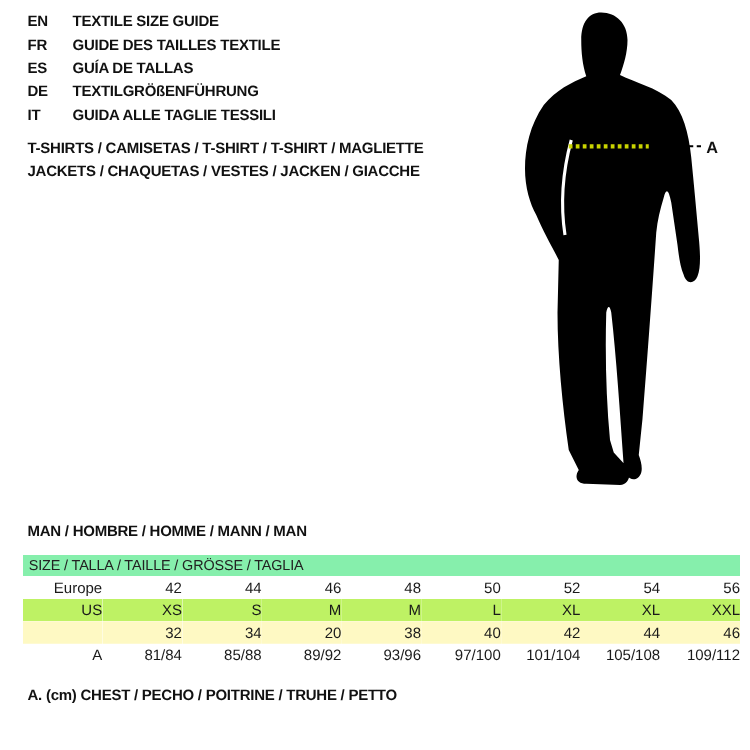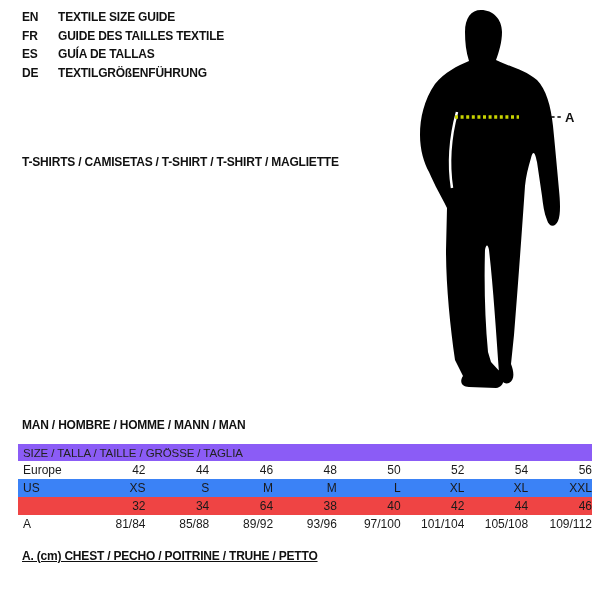--- a/index.html
+++ b/index.html
@@ -13,21 +13,21 @@
     color: #111111;
   }
 
   
   .lang-block { position: absolute; left: 22px; top: 8px; }
   .lang-row { display: flex; height: 18.6px; align-items: center; }
   .lang-code { width: 36px; font-size: 12px; font-weight: bold; letter-spacing: -0.2px; }
   .lang-title { font-size: 12px; font-weight: bold; letter-spacing: -0.2px; white-space: nowrap; }
 
   
-  .cat-block { position: absolute; left: 22px; top: 109px; margin-top: 44px; }
+  .cat-block { position: absolute; left: 22px; top: 109px; }
   .cat-line { font-size: 12px; font-weight: bold; letter-spacing: -0.2px; line-height: 19.4px; white-space: nowrap; }
 
   
   .figure { position: absolute; left: 405px; top: 0; width: 195px; height: 410px; }
   .measure-label-text { font-family: "Liberation Sans", "DejaVu Sans", sans-serif; font-size: 13px; font-weight: bold; }
 
   
   .section-title {
     position: absolute; left: 22px; top: 418px;
     font-size: 12px; font-weight: bold; letter-spacing: -0.2px; white-space: nowrap;
@@ -37,27 +37,27 @@
   .size-table {
     position: absolute; left: 18px; top: 444px; width: 574px;
     border-collapse: collapse; table-layout: fixed;
     font-size: 12px; color: #1a1a1a;
   }
   .size-table td { padding: 0; height: 18px; text-align: right; vertical-align: middle; overflow: hidden; white-space: nowrap; }
   .size-table .thead td {
     height: 17px; text-align: left; padding-left: 5px;
     font-size: 11.5px; color: #222222; letter-spacing: -0.1px;
   }
-  .size-table .lbl { text-align: left; padding-left: 5px; width: 70px; }
+  .size-table .lbl { text-align: right; padding-left: 5px; width: 70px; }
   .row-stripe td { }
 
   
   .legend {
     position: absolute; left: 22px; top: 549px;
-    font-size: 12px; font-weight: bold; letter-spacing: -0.2px; white-space: nowrap; text-decoration: underline;
+    font-size: 12px; font-weight: bold; letter-spacing: -0.2px; white-space: nowrap;
   }
 </style>
 </head>
 <body>
 
 <div class="page">
 
   <div class="lang-block">
     <div class="lang-row">
       <span class="lang-code">EN</span>
@@ -68,24 +68,29 @@
       <span class="lang-title">GUIDE DES TAILLES TEXTILE</span>
     </div>
     <div class="lang-row">
       <span class="lang-code">ES</span>
       <span class="lang-title">GUÍA DE TALLAS</span>
     </div>
     <div class="lang-row">
       <span class="lang-code">DE</span>
       <span class="lang-title">TEXTILGRÖßENFÜHRUNG</span>
     </div>
+    <div class="lang-row">
+      <span class="lang-code">IT</span>
+      <span class="lang-title">GUIDA ALLE TAGLIE TESSILI</span>
+    </div>
   </div>
 
   <div class="cat-block">
     <div class="cat-line">T-SHIRTS / CAMISETAS / T-SHIRT / T-SHIRT / MAGLIETTE</div>
+    <div class="cat-line">JACKETS / CHAQUETAS / VESTES / JACKEN / GIACCHE</div>
   </div>
 
   <svg class="figure" viewBox="0 0 195 410" xmlns="http://www.w3.org/2000/svg">
     <path d="M 76 10
          C 88 10 97 19 97 32
          C 97 42 94 52 91 60
          C 103 66 120 70 132 80
          C 141 89 146 106 148 126
          C 150 146 152 168 154 190
          C 155 200 156 214 153 221
@@ -120,49 +125,49 @@
     <line x1="50" y1="117" x2="114" y2="117" stroke-width="3.4" stroke-dasharray="3 2.6" stroke="#c9d400"></line>
     <line x1="140" y1="117" x2="156" y2="117" stroke-width="1.6" stroke-dasharray="3.4 2.8" stroke="#000000"></line>
     <text class="measure-label-text" x="160" y="122" fill="#111111">A</text>
   </svg>
 
   <div class="section-title">MAN / HOMBRE / HOMME / MANN / MAN</div>
 
   <table class="size-table">
     <tbody>
         <tr class="thead">
-      <td colspan="9" style="background:#8b5cf6;">SIZE / TALLA / TAILLE / GRÖSSE / TAGLIA</td>
+      <td colspan="9" style="background:#86efac;">SIZE / TALLA / TAILLE / GRÖSSE / TAGLIA</td>
     </tr>
     <tr>
       <td class="lbl">Europe</td>
       <td>42</td>
       <td>44</td>
       <td>46</td>
       <td>48</td>
       <td>50</td>
       <td>52</td>
       <td>54</td>
       <td>56</td>
     </tr>
-    <tr class="row-stripe" style="background:#3b82f6;">
+    <tr class="row-stripe" style="background:#bef264;">
       <td class="lbl">US</td>
       <td>XS</td>
       <td>S</td>
       <td>M</td>
       <td>M</td>
       <td>L</td>
       <td>XL</td>
       <td>XL</td>
       <td>XXL</td>
     </tr>
-    <tr class="row-stripe" style="background:#ef4444;margin-left:16px;">
+    <tr class="row-stripe" style="background:#fef9c3;margin-left:16px;">
       <td class="lbl"></td>
       <td>32</td>
       <td>34</td>
-      <td>64</td>
+      <td>20</td>
       <td>38</td>
       <td>40</td>
       <td>42</td>
       <td>44</td>
       <td>46</td>
     </tr>
     <tr>
       <td class="lbl">A</td>
       <td>81/84</td>
       <td>85/88</td>

